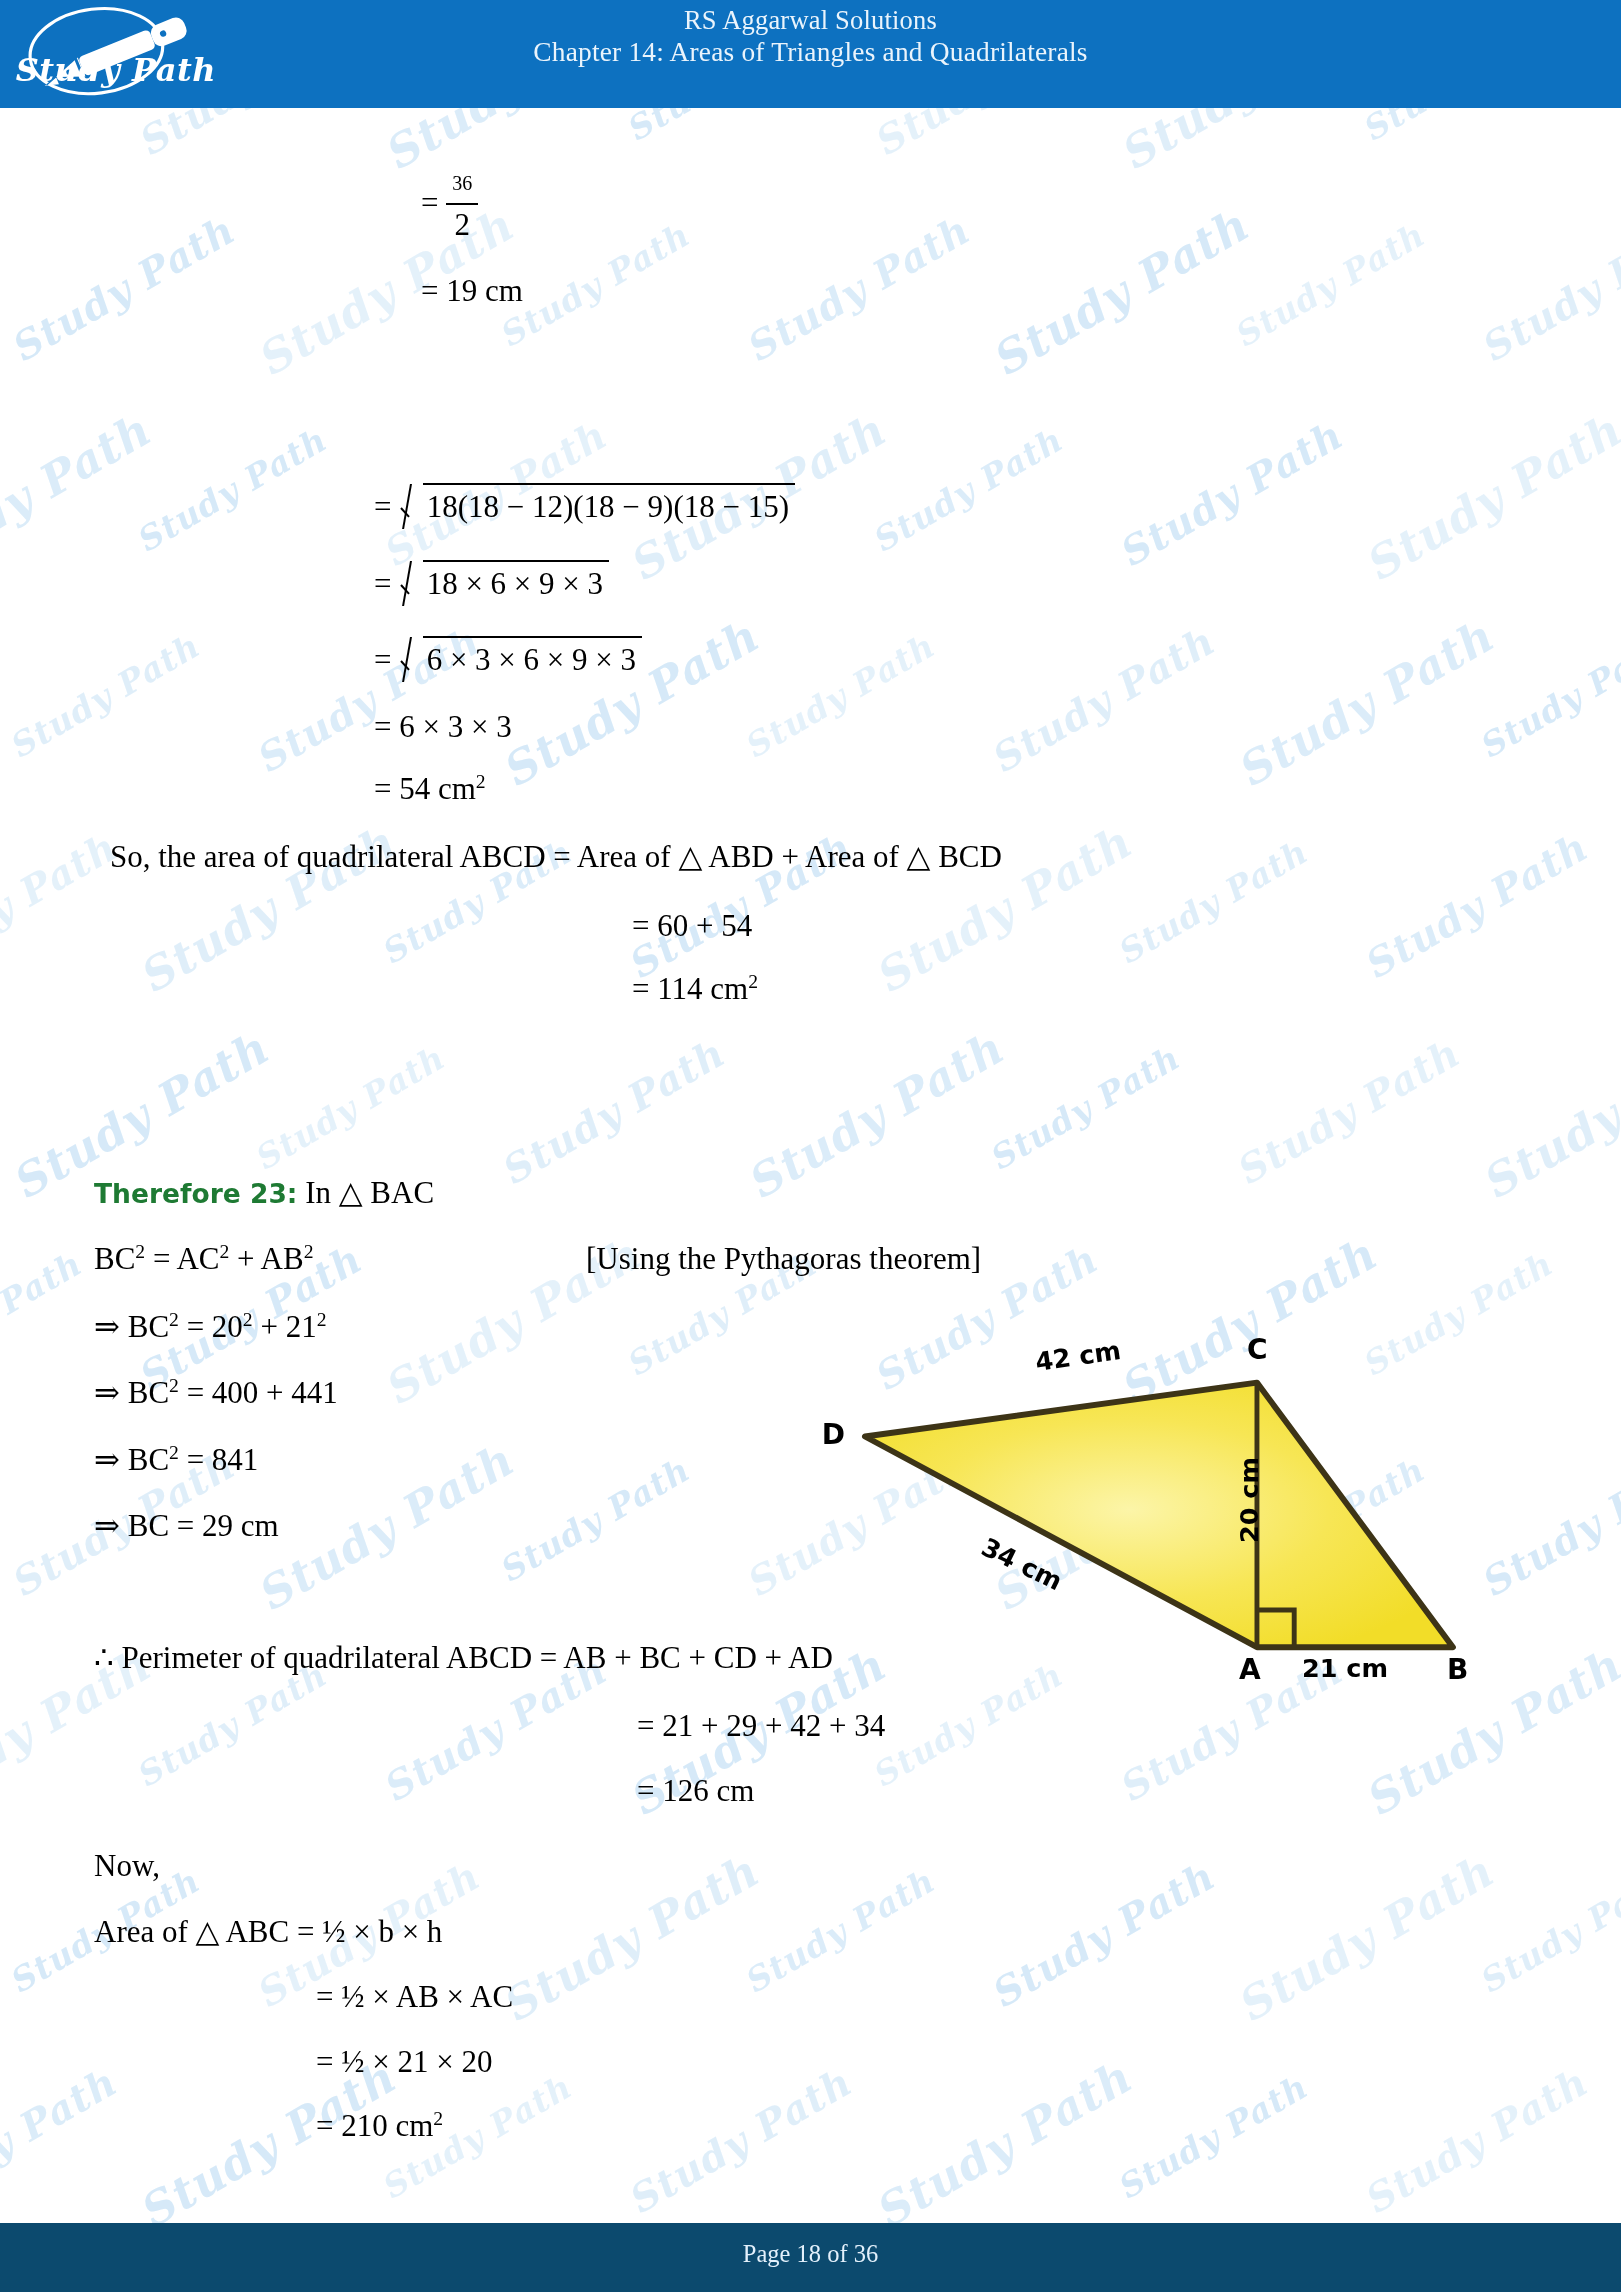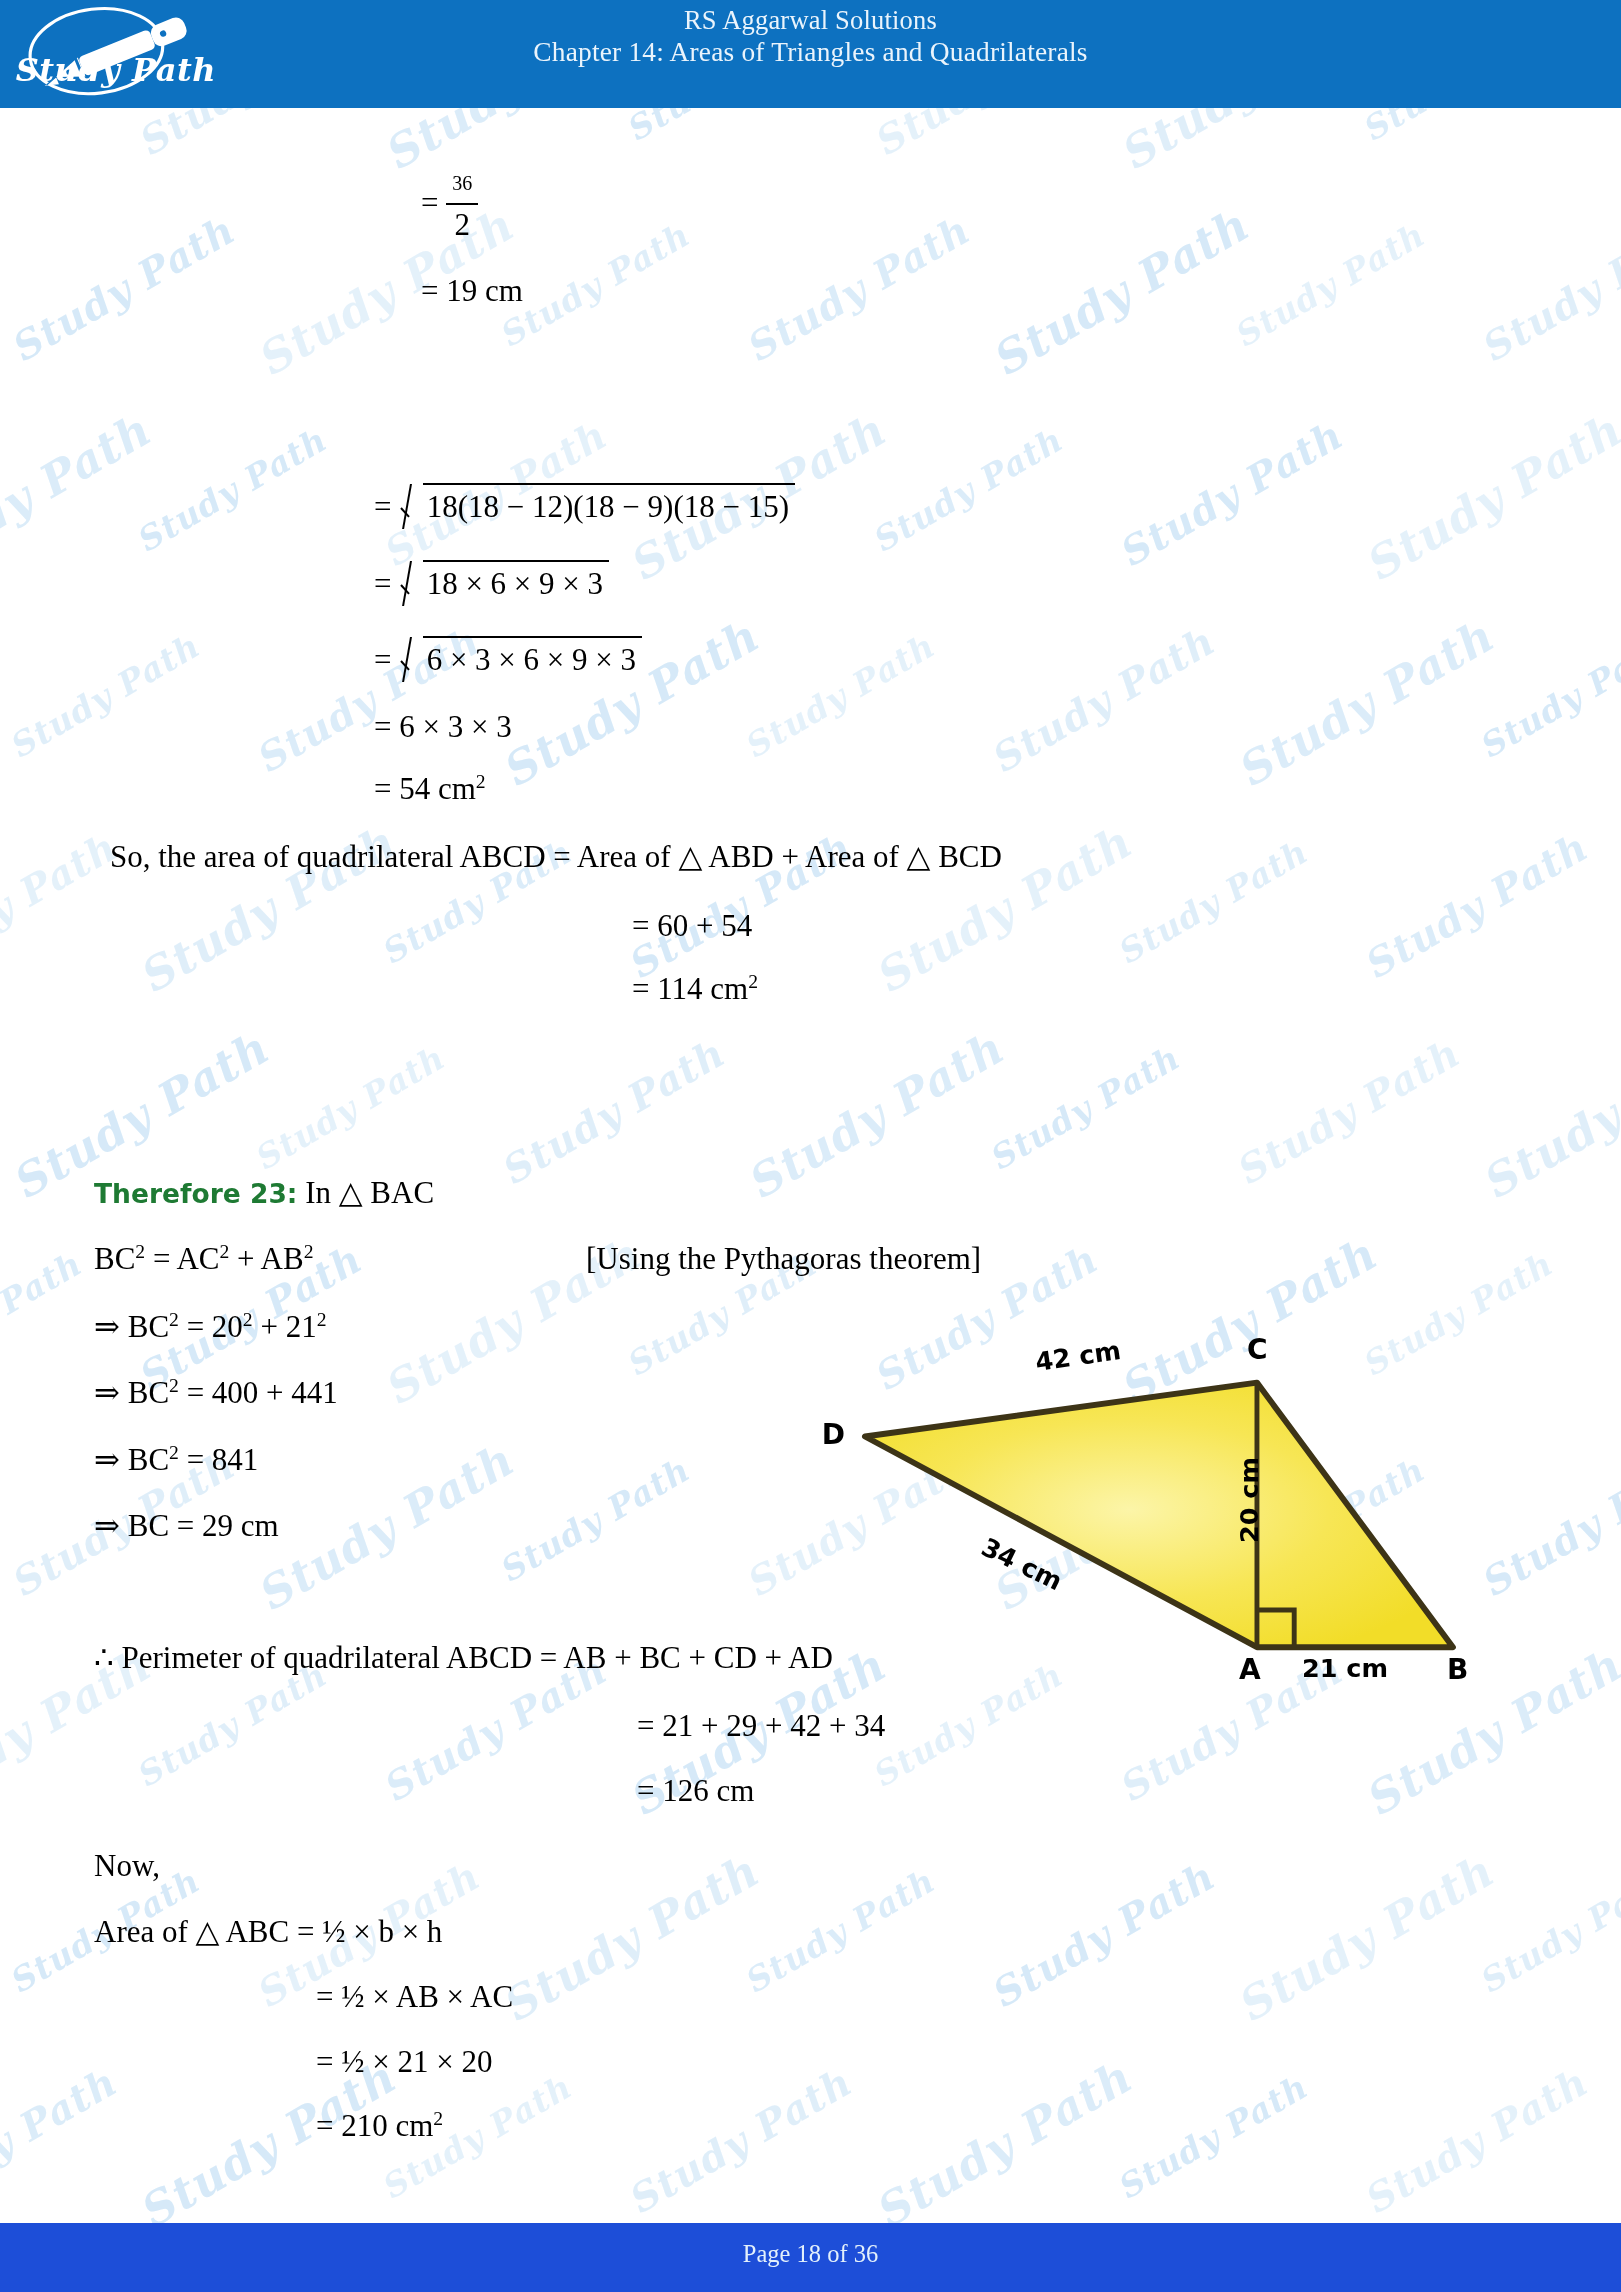--- a/index.html
+++ b/index.html
@@ -81,21 +81,21 @@
     letter-spacing: 0.5px;
   }
 
   
   #page-footer {
     position: absolute;
     left: 0;
     top: 2223px;
     width: 1621px;
     height: 70px;
-    background: #1d4ed8;
+    background: #0c4a6e;
     z-index: 5;
   }
   #footer-text {
     position: absolute;
     left: 0; right: 0;
     top: 16.7px;
     text-align: center;
     color: #e3f0fb;
     font-family: "Liberation Serif", serif;
     font-size: 24.5px;

